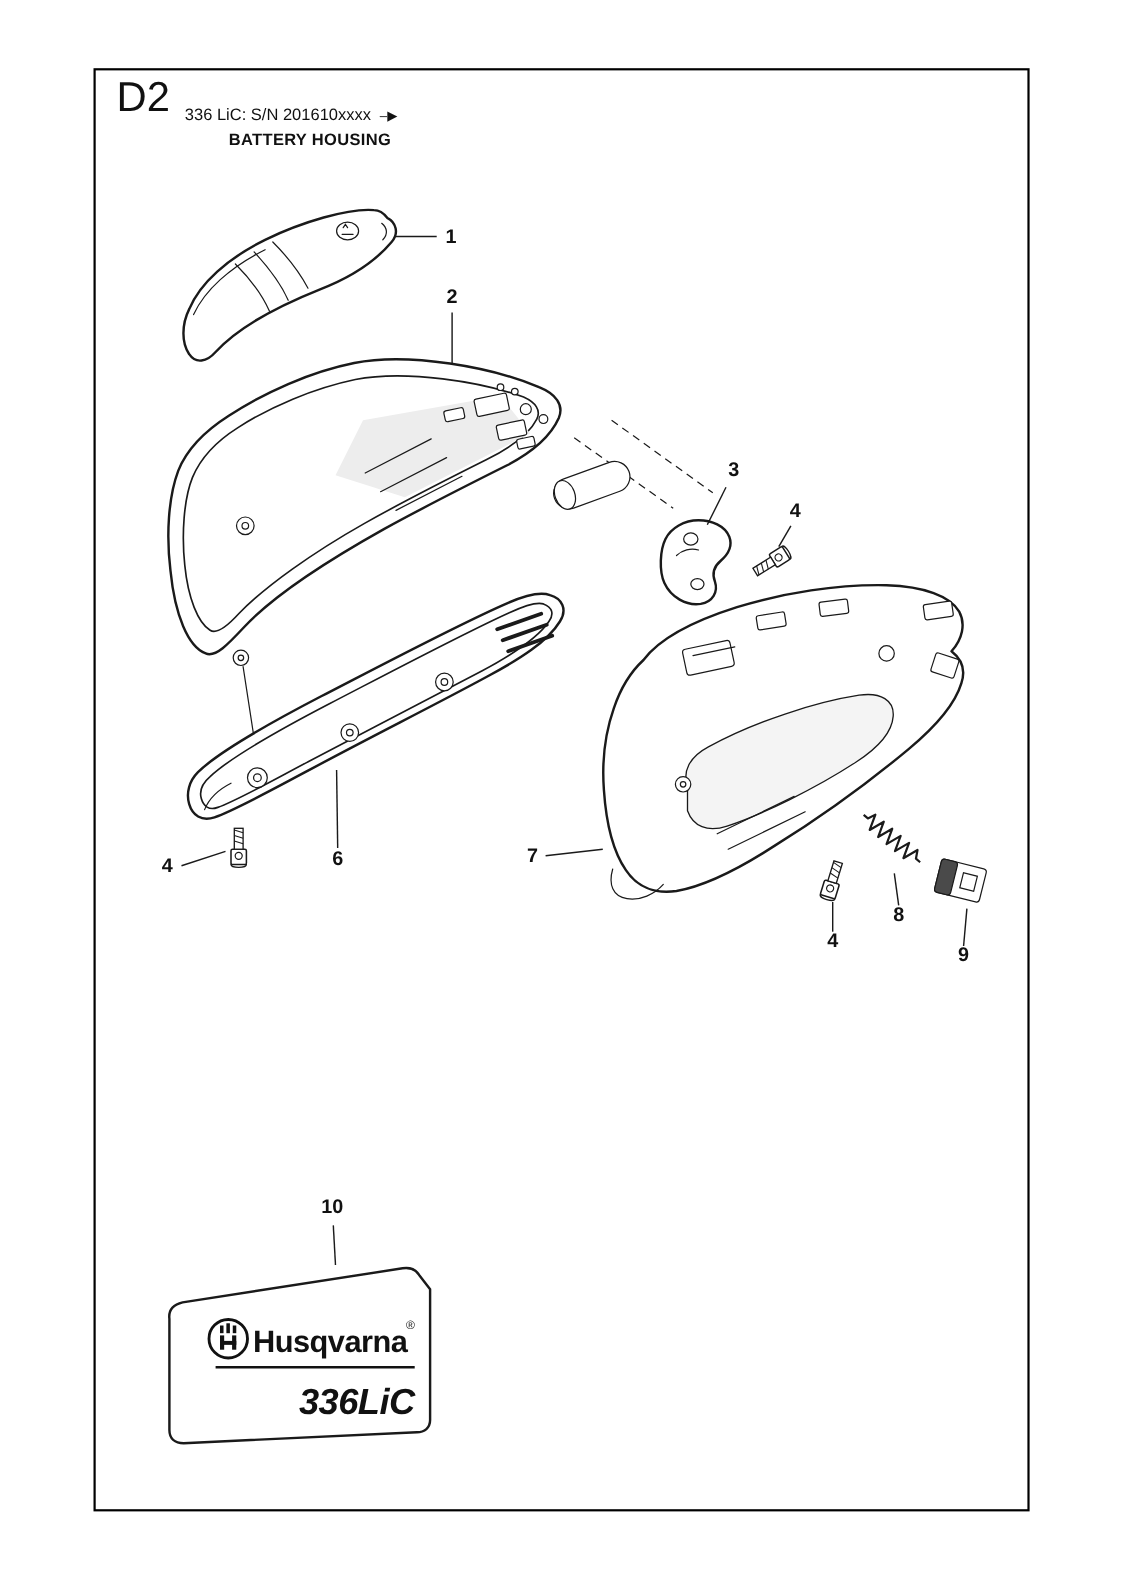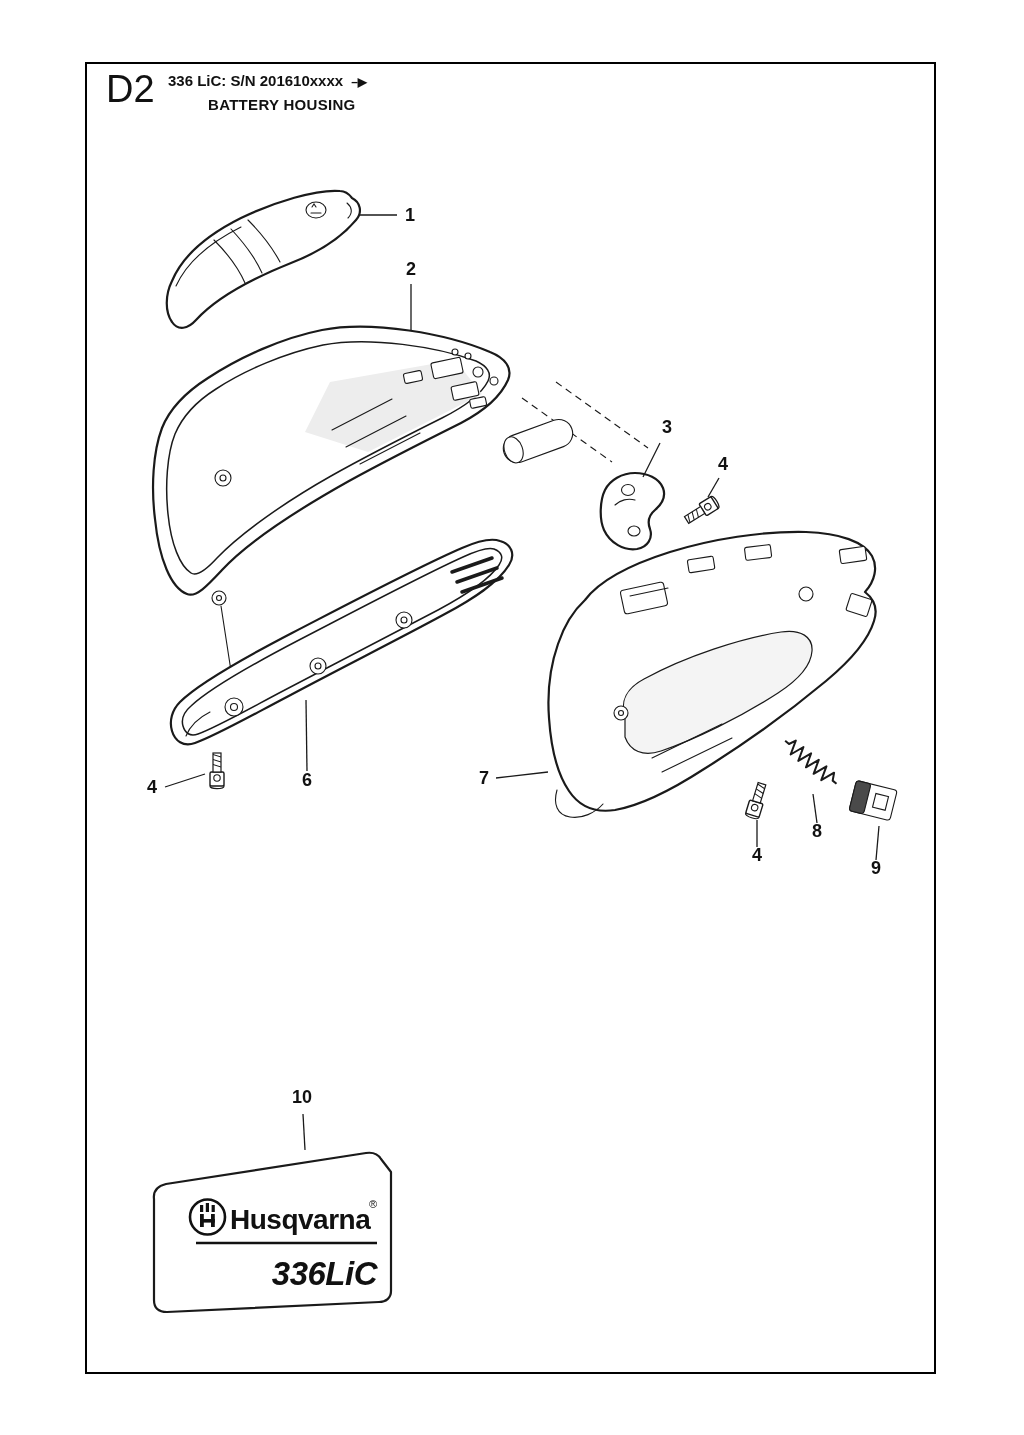--- a/index.html
+++ b/index.html
@@ -9,21 +9,21 @@
   }
   .border-frame{
     position:absolute;left:85px;top:62px;width:851px;height:1312px;
     border:2.5px solid #000;box-sizing:border-box;
   }
   .hdr-d2{
     position:absolute;left:106px;top:70px;font-size:38px;font-weight:400;
     letter-spacing:0;line-height:1;
   }
   .hdr-block{position:absolute;left:168px;top:71px;}
-  .hdr-model{font-size:15px;font-weight:700;line-height:19px;}
+  .hdr-model{font-size:15px;font-weight:400;line-height:19px;margin-top:24px;}
   .hdr-arrow{margin-left:8px;font-size:12px;}
   .hdr-title{font-size:15px;font-weight:700;line-height:19px;margin-top:3px;letter-spacing:0.3px;margin-left:40px;}
   svg.diagram{position:absolute;left:0;top:0;width:1024px;height:1435px;}
   .outline{fill:#ffffff;stroke:#1a1a1a;stroke-width:2.2;stroke-linejoin:round;}
   .outline-thin{fill:none;stroke:#1a1a1a;stroke-width:1.5;stroke-linejoin:round;}
   .detail{fill:none;stroke:#1a1a1a;stroke-width:1.1;stroke-linecap:round;}
   .detail-fill{fill:#ffffff;stroke:#1a1a1a;stroke-width:1.1;}
   .shade{fill:#ededed;stroke:none;}
   .shade2{fill:#f4f4f4;stroke:#1a1a1a;stroke-width:1.2;}
   .rib{stroke:#1a1a1a;stroke-width:3.5;stroke-linecap:round;}

